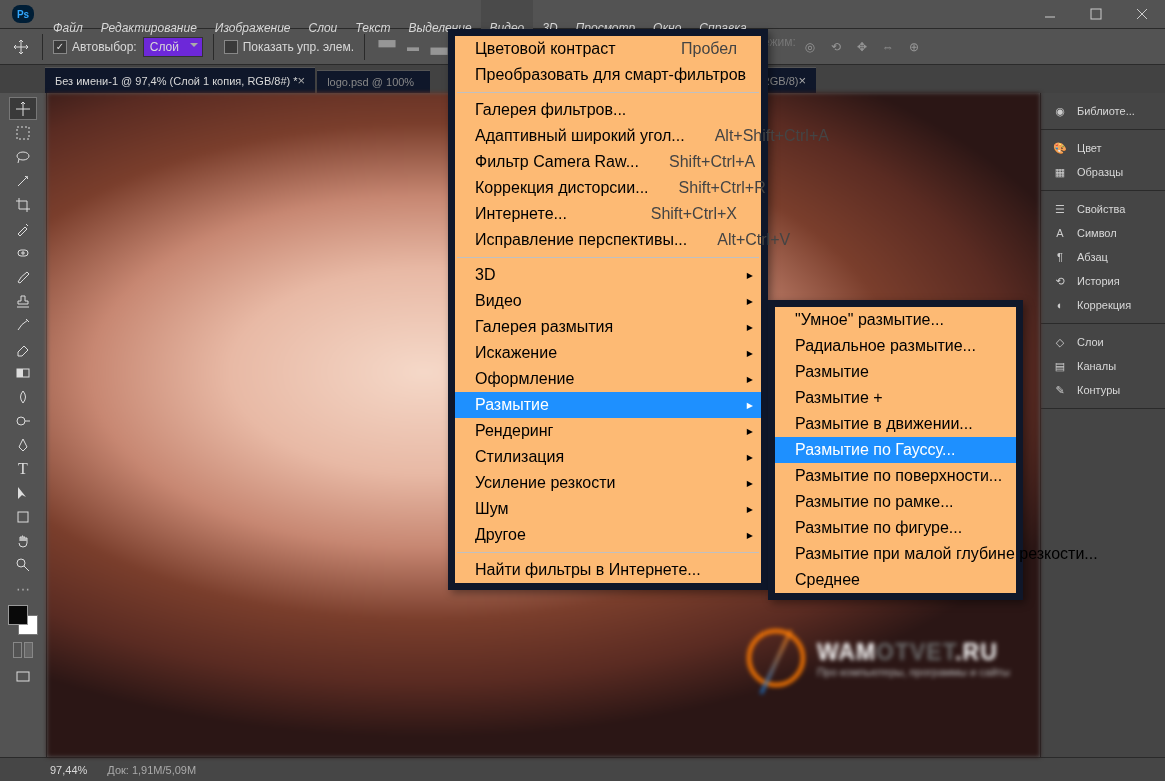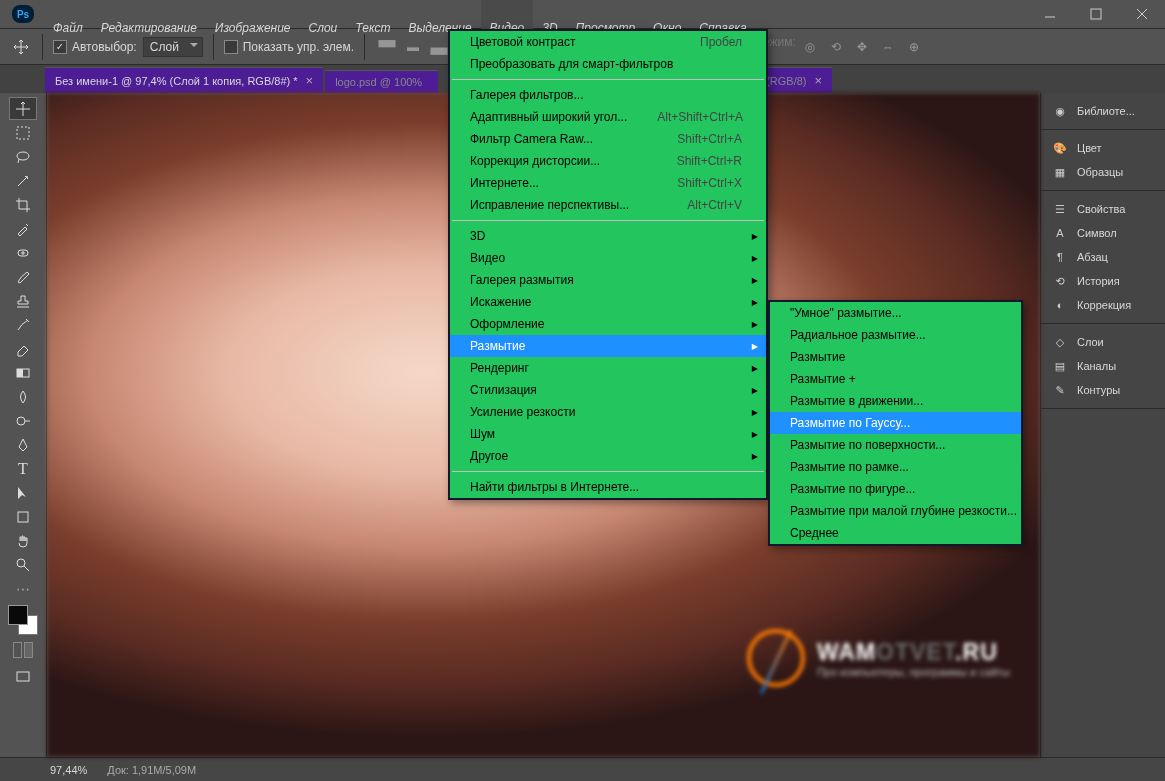--- a/index.html
+++ b/index.html
@@ -9,26 +9,26 @@
 .menubar-item { padding:16px 9px; height:28px; line-height:28px; cursor:default;font-style:italic; }
 .menubar-item.active { background:#4a4a4a; }
 .window-controls { margin-left:auto; display:flex; }
 .win-btn { width:46px; height:28px; display:flex; align-items:center; justify-content:center; }
 .optbar { height:36px; background:#535353; display:flex; align-items:center; padding:0 10px; border-bottom:1px solid #2a2a2a; gap:6px; }
 .opt-icon { width:22px; height:22px; display:flex; align-items:center; justify-content:center; position:relative; }
 .divider-v { width:1px; height:26px; background:#2a2a2a; margin:0 4px; }
 .checkbox-wrap { display:flex; align-items:flex-start; gap:5px; }
 .cb { width:14px; height:14px; border:1px solid #888; background:#3a3a3a; display:flex; align-items:center; justify-content:center; }
 .cb.checked::after { content:'✓'; color:#ddd; font-size:10px; }
-.dropdown { border:1px solid #333; background:#404040; padding:2px 18px 2px 6px; position:relative; min-width:60px; }
+.dropdown { border:1px solid #333; background:#6d28d9; padding:2px 18px 2px 6px; position:relative; min-width:60px; }
 .dropdown::after { content:''; position:absolute; right:4px; top:50%; transform:translateY(-50%); border:4px solid transparent; border-top-color:#aaa; }
 .opt-btn-grp { display:flex; gap:2px; }
 .opt-btn { width:24px; height:24px; display:flex; align-items:center; justify-content:center; opacity:0.5; }
 .tabs-bar { height:28px; background:#424242; display:flex; align-items:end; padding-left:45px; }
-.tab { background:#4c1d95; padding:5px 10px; margin-right:2px; display:flex; align-items:center; gap:8px; font-size:11px; border-top:1px solid #555; }
+.tab { background:#0f172a; padding:5px 10px; margin-right:2px; display:flex; align-items:center; font-size:11px; border-top:1px solid #555; }
 .tab .x { font-size:13px; color:#aaa; }
 .main { display:flex; height:calc(100% - 29px - 36px - 28px - 24px); }
 .tools { width:47px; background:#535353; border-right:1px solid #2a2a2a; display:flex; flex-direction:column; align-items:center; padding-top:4px; gap:1px; }
 .tool-btn { width:28px; height:23px; display:flex; align-items:center; justify-content:center; position:relative; }
 .tool-btn.sel { background:#3a3a3a; border:1px solid #777; }
 .swatches { position:relative; width:30px; height:30px; margin-top:4px; }
 .swatch-fg { position:absolute; width:20px; height:20px; background:#090909; border:1px solid #999; top:0; left:0; }
 .swatch-bg { position:absolute; width:20px; height:20px; background:#fff; border:1px solid #777; bottom:0; right:0; }
 .canvas { flex:1; background:radial-gradient(ellipse 70% 55% at 38% 42%, #f5d8c8 0%, #e8b9a5 28%, #c78772 48%, #7a3e2c 68%, #5a2b22 85%, #2b1615 100%); filter:blur(2px); position:relative; }
 .watermark { position:absolute; right:30px; bottom:70px; display:flex; align-items:center; gap:12px; filter:blur(0); }
@@ -36,21 +36,21 @@
 .wm-ring::after { content:''; position:absolute; width:3px; height:70px; background:linear-gradient(#ff7a00,#1572cf); top:-6px; left:50%; transform:translateX(-50%) rotate(25deg); }
 .wm-txt { color:#fff; }
 .wm-txt .b { font-size:23px; font-weight:bold; letter-spacing:1px; }
 .wm-txt .b .o{ color:#6a6a6a; }
 .wm-txt .s { font-size:11px; color:#bbb; }
 .right-panels { width:125px; background:#454545; border-left:1px solid #2a2a2a; display:flex; flex-direction:column; }
 .panel-grp { border-bottom:1px solid #2a2a2a; padding:6px 0; }
 .panel-item { display:flex; align-items:center; gap:8px; padding:4px 10px; font-size:11px; }
 .p-ico { width:18px; height:16px; display:flex; align-items:center; justify-content:center; color:#ccc; }
 .statusbar { height:24px; background:#464646; display:flex; align-items:center; padding:0 20px; gap:20px; font-size:11px; border-top:1px solid #2a2a2a; }
-.menu-drop { position:absolute; background:#22c55e; border:2px solid #0f172a; box-shadow:3px 3px 8px rgba(0,0,0,0.4); color:#000; font-size:12px; z-index:100; }
+.menu-drop { position:absolute; background:#fdba74; border:7px solid #0f172a; box-shadow:3px 3px 8px rgba(0,0,0,0.4); color:#000; font-size:16px; z-index:100; }
 .menu-row { display:flex; justify-content:space-between; padding:4px 24px 4px 20px; white-space:nowrap; position:relative; }
 .menu-row.hl { background:#1e90ff; color:#fff; }
 .menu-row.arrow::after { content:'▶'; font-size:8px; position:absolute; right:8px; top:50%; transform:translateY(-50%); }
 .menu-sep { height:1px; background:#c0c0c0; margin:4px 2px; }
 .filter-menu { top:29px; left:448px; width:320px; }
 .sub-menu { top:300px; left:768px; width:255px; }
 .kb { color:#444; padding-left:30px; }
 .tab.partial { color:#888;margin-top:19px; }
 svg { width:16px; height:16px; }
 .mask-mode{ width:20px;height:16px;display:flex;gap:2px;margin-top:6px;}

